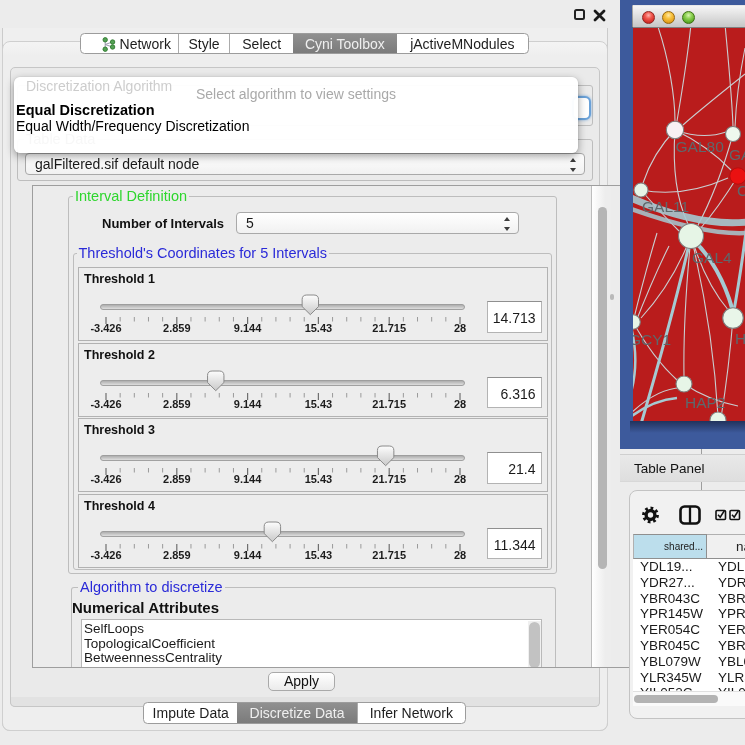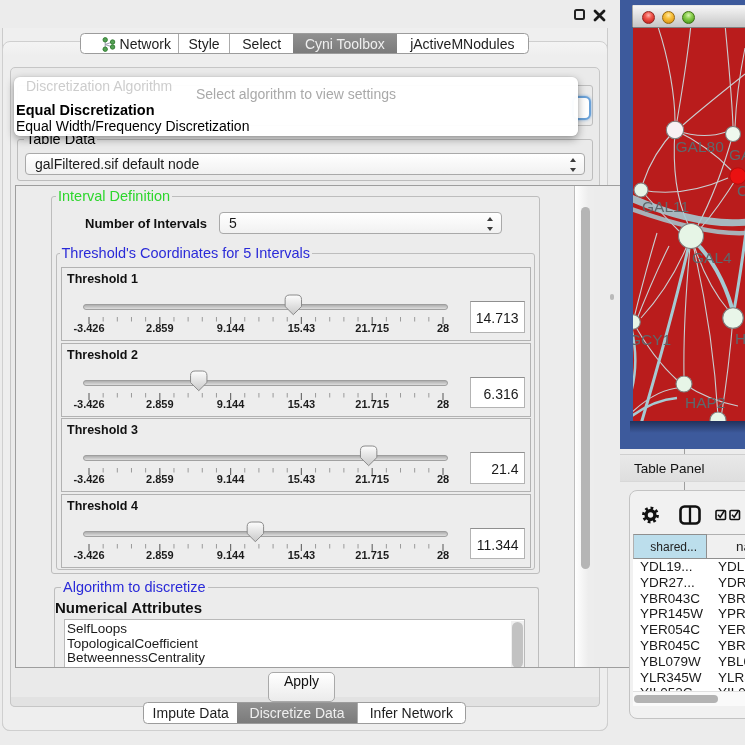--- a/index.html
+++ b/index.html
@@ -15,40 +15,40 @@
 .seg div.dv{border-left:1px solid #ababab}
 #toptabs{left:80px;top:33px;width:449px;height:21px}
 #bottabs{left:143px;top:702px;width:323px;height:22px}
 #bottabs div{line-height:21px}
 .grp{position:absolute;border:1px solid #bdbdbd;border-radius:3px}
 .grp>span{position:absolute;top:-9px;font-size:14.5px;padding:0 2px;white-space:nowrap}
 .combo{position:absolute;height:22px;background:linear-gradient(#ffffff,#f1f1f1);border:1px solid #a9a9a9;border-radius:4px;font-size:14px;color:#1a1a1a;line-height:20px;padding-left:9px}
 .arr{position:absolute;right:6px;top:3px;width:9px;height:16px}
 .arr:before{content:"";position:absolute;left:1px;top:1px;border-left:3.5px solid transparent;border-right:3.5px solid transparent;border-bottom:4.5px solid #3c3c3c}
 .arr:after{content:"";position:absolute;left:1px;bottom:1px;border-left:3.5px solid transparent;border-right:3.5px solid transparent;border-top:4.5px solid #3c3c3c}
-#spane{position:absolute;left:15px;top:185px;width:670px;height:483px;border:1px solid #9e9e9e;background:#ececec;overflow:hidden}
+#spane{position:absolute;left:32px;top:185px;width:670px;height:483px;border:1px solid #9e9e9e;background:#ececec;overflow:hidden}
 #vsb{position:absolute;left:558px;top:0;width:20px;height:481px;background:linear-gradient(to right,#ffffff,#ededed 70%);border-left:1px solid #bdbdbd}
 #vsb div{position:absolute;left:6px;top:21px;width:9px;height:362px;background:#b5b5b5;border-radius:5px}
 .tpanel{position:absolute;left:63px;width:469.5px;height:74px;border:1px solid #b2b2b2;background:#ededed}
 .tlabel{position:absolute;left:5px;top:4px;font-size:12.5px;font-weight:bold;color:#111}
 .vbox{position:absolute;left:407.5px;top:33px;width:55px;height:31.5px;background:#fff;border:1px solid #b3b3b3;border-top-color:#8f8f8f;font-size:14px;color:#1a1a1a;text-align:right;line-height:31.5px;padding:1px 5px 4px 0}
-#popup{position:absolute;left:14px;top:77px;width:564px;height:59px;background:rgba(255,255,255,0.97);border-radius:6px;box-shadow:0 3px 9px rgba(0,0,0,0.38),0 0 1px rgba(0,0,0,0.25);z-index:50}
+#popup{position:absolute;left:14px;top:77px;width:564px;height:76px;background:rgba(255,255,255,0.97);border-radius:6px;box-shadow:0 3px 9px rgba(0,0,0,0.38),0 0 1px rgba(0,0,0,0.25);z-index:50}
 #popup .ghost{position:absolute;left:12px;top:1px;font-size:14px;color:rgba(110,110,110,0.35)}
 #popup .prompt{position:absolute;left:0;top:9px;width:100%;text-align:center;font-size:14px;color:#a9a9a9}
 #popup .it1{position:absolute;left:2px;top:25px;font-size:14.5px;font-weight:bold;color:#000}
 #popup .it2{position:absolute;left:2px;top:41px;font-size:14px;color:#000}
-#apply{position:absolute;left:268px;top:672px;width:67px;height:30px;background:linear-gradient(#ffffff,#ebebeb);border:1px solid #a9a9a9;border-radius:5px;font-size:14px;color:#111;text-align:center;line-height:17px}
+#apply{position:absolute;left:268px;top:672px;width:67px;height:19px;background:linear-gradient(#ffffff,#ebebeb);border:1px solid #a9a9a9;border-radius:5px;font-size:14px;color:#111;text-align:center;line-height:17px}
 #bluebg{position:absolute;left:620px;top:0;width:125px;height:449px;background:#3d5a9c}
 #nettitle{position:absolute;left:632px;top:5px;width:113px;height:23px;background:linear-gradient(#f6f6f6,#c6c6c6);border-bottom:1px solid #7f7f7f;border-left:1px solid rgba(0,0,0,0.3);border-top:1px solid #e8e8e8}
 .light{position:absolute;top:5px;width:13px;height:13px;border-radius:50%}
 #canvas{position:absolute;left:633px;top:28px;width:112px;height:393px;background:#b91c1c}
 #winshadow{position:absolute;left:630px;top:421px;width:115px;height:12px;background:linear-gradient(rgba(10,18,40,0.55),rgba(61,90,156,0))}
 #tpbar{position:absolute;left:620px;top:454px;width:125px;height:28px;background:linear-gradient(#e9e9e9,#dedede);border-top:1px solid #cfcfcf;border-bottom:1px solid #d8d8d8;font-size:13.5px;color:#111;line-height:27px;padding-left:14px}
 #tablebox{position:absolute;left:629px;top:490px;width:120px;height:229px;background:#f1f1f1;border:1px solid #c3c3c3;border-radius:8px 0 0 8px}
-#thead1{position:absolute;left:633px;top:534px;width:74px;height:25px;background:#bcdeec;border:1px solid #8f8f8f;border-left-color:#b0b0b0;font-size:12px;color:#222;text-align:right;padding-right:9px;line-height:24px}
+#thead1{position:absolute;left:633px;top:534px;width:74px;height:25px;background:#bcdeec;border:1px solid #8f8f8f;border-left-color:#b0b0b0;font-size:10px;color:#222;text-align:right;padding-right:3px;line-height:24px}
 #thead2{position:absolute;left:707px;top:534px;width:38px;height:25px;background:#f0f0f0;border-top:1px solid #b0b0b0;border-bottom:1px solid #8f8f8f;font-size:13.5px;color:#222;line-height:24px;padding-left:29px}
 #trows{position:absolute;left:633px;top:559px;width:112px;height:132px;background:#fff;font-size:13.5px;color:#1a1a1a;overflow:hidden}
 .trow{position:absolute;left:0;width:112px;height:15.8px;line-height:15.8px}
 .trow span{position:absolute;left:7px}
 .trow em{position:absolute;left:85px;font-style:normal}
 #hsb{position:absolute;left:633px;top:691px;width:112px;height:15px;background:#fafafa;border-top:1px solid #e0e0e0}
 #hsb div{position:absolute;left:1px;top:2.5px;width:84px;height:8px;background:#b3b3b3;border-radius:4.5px}
 .bl{position:absolute;font-weight:bold;color:#111}
 </style></head>
 <body>

